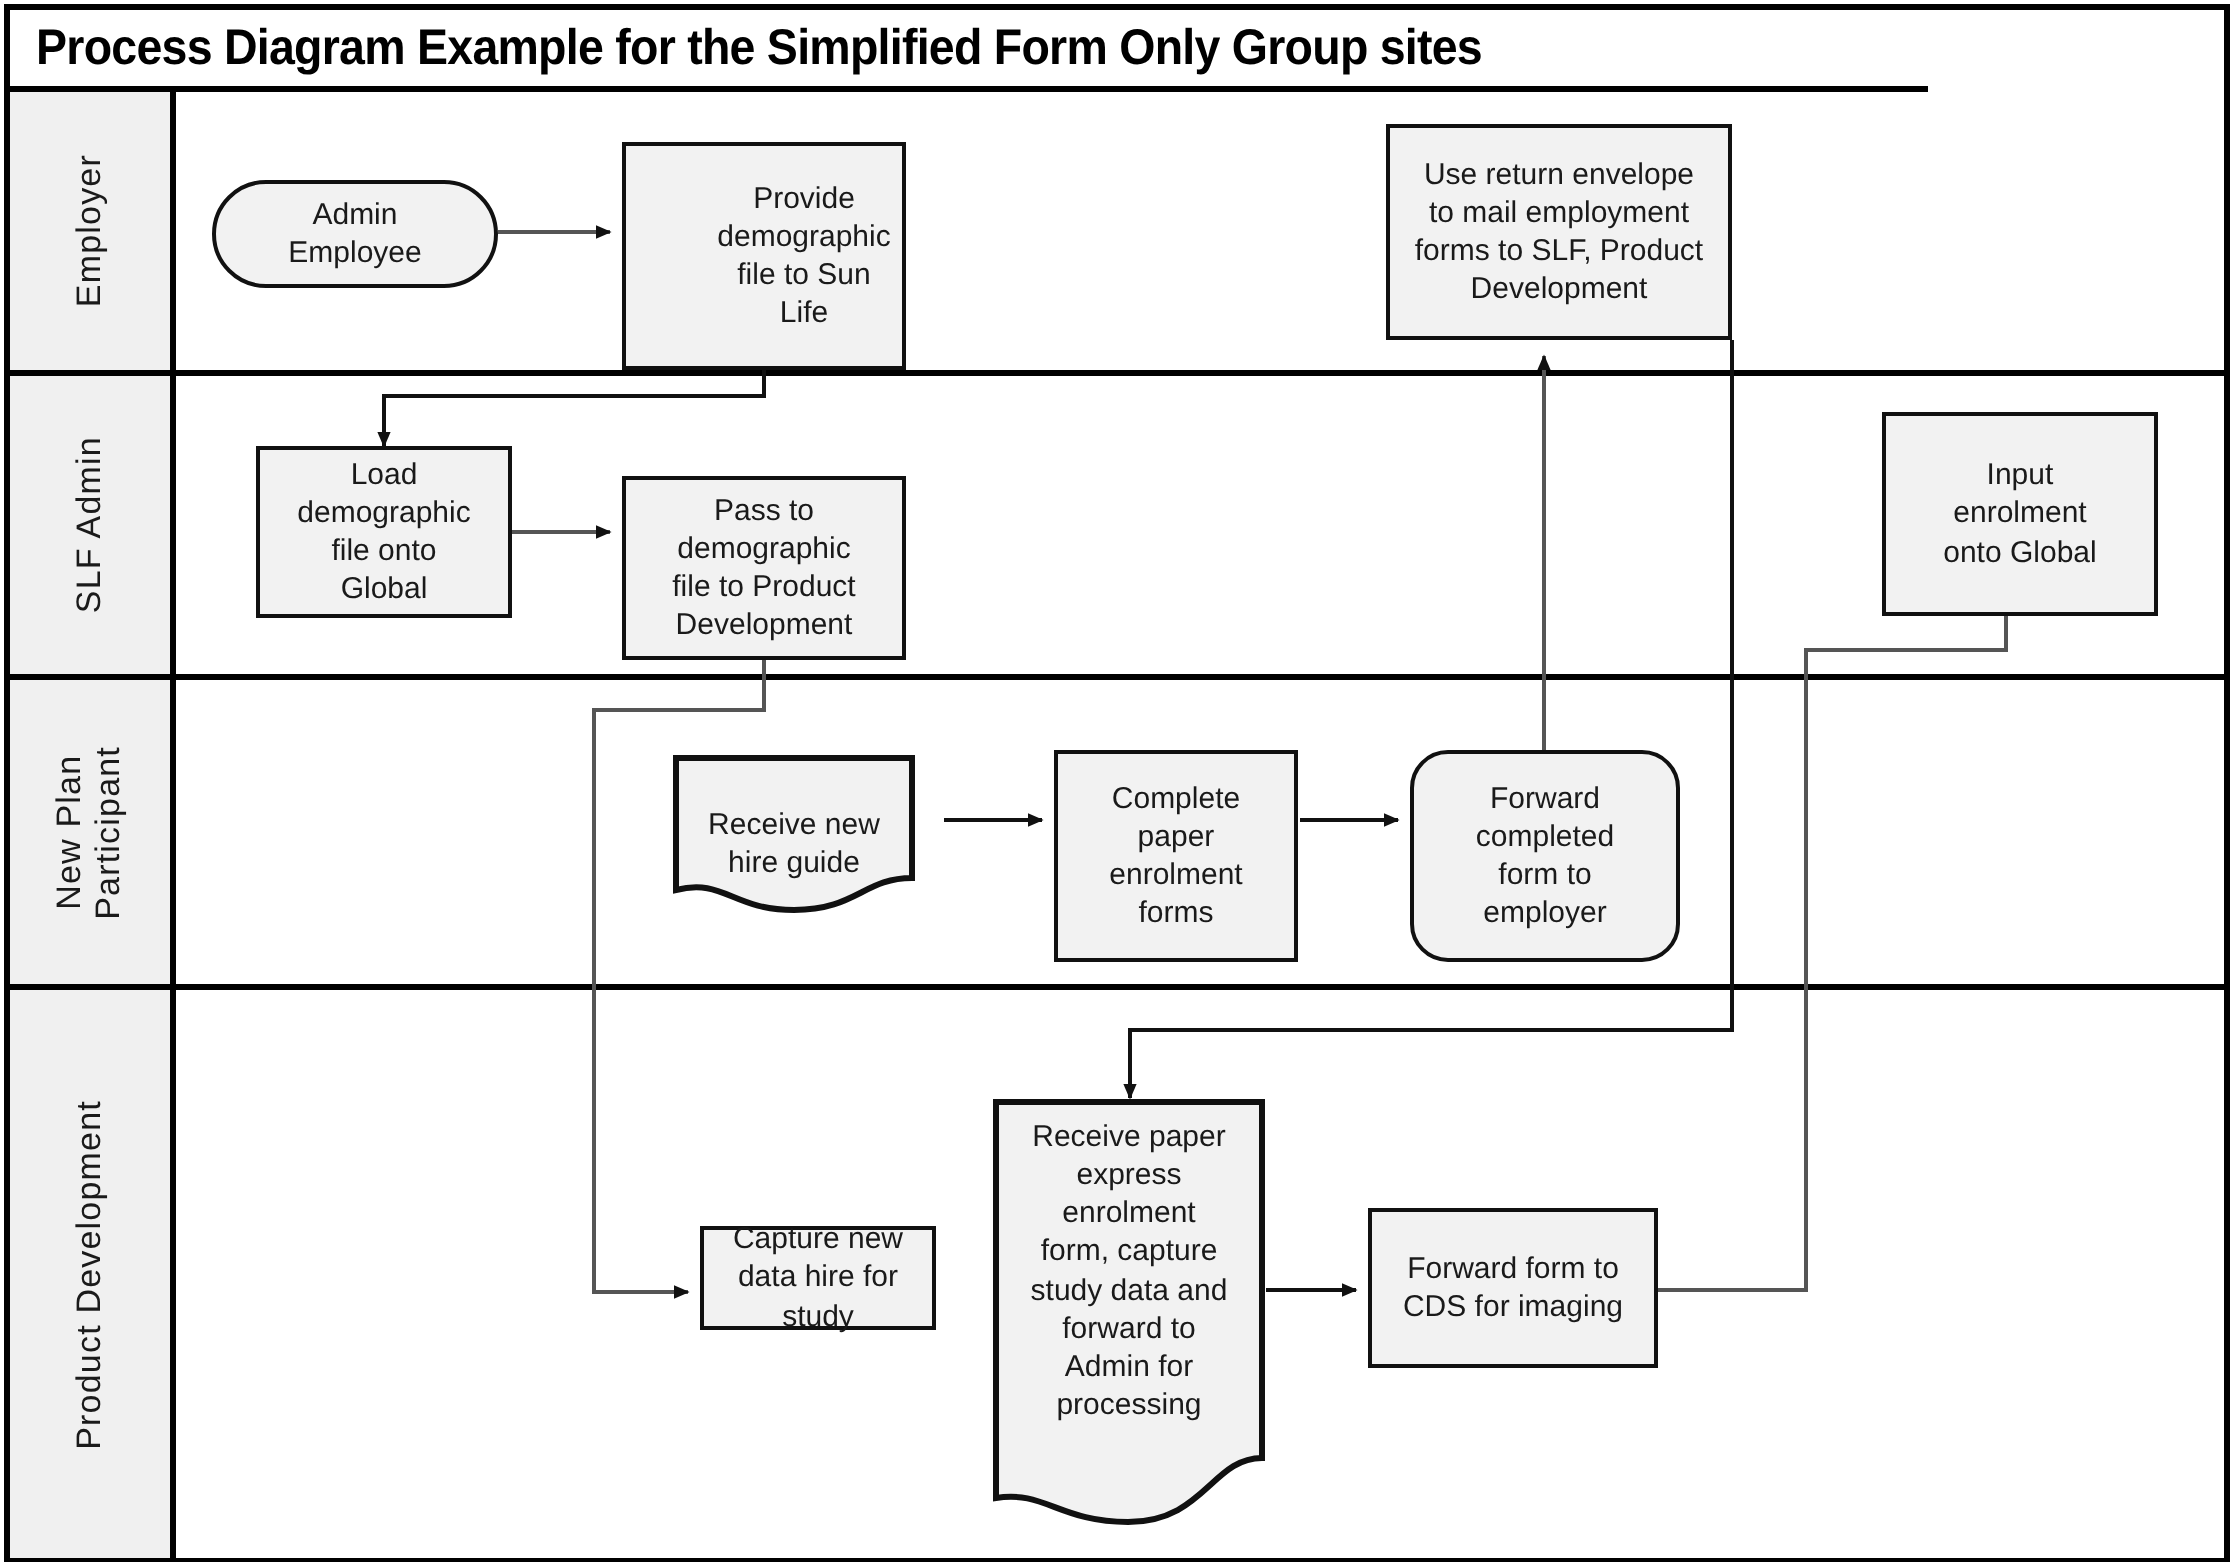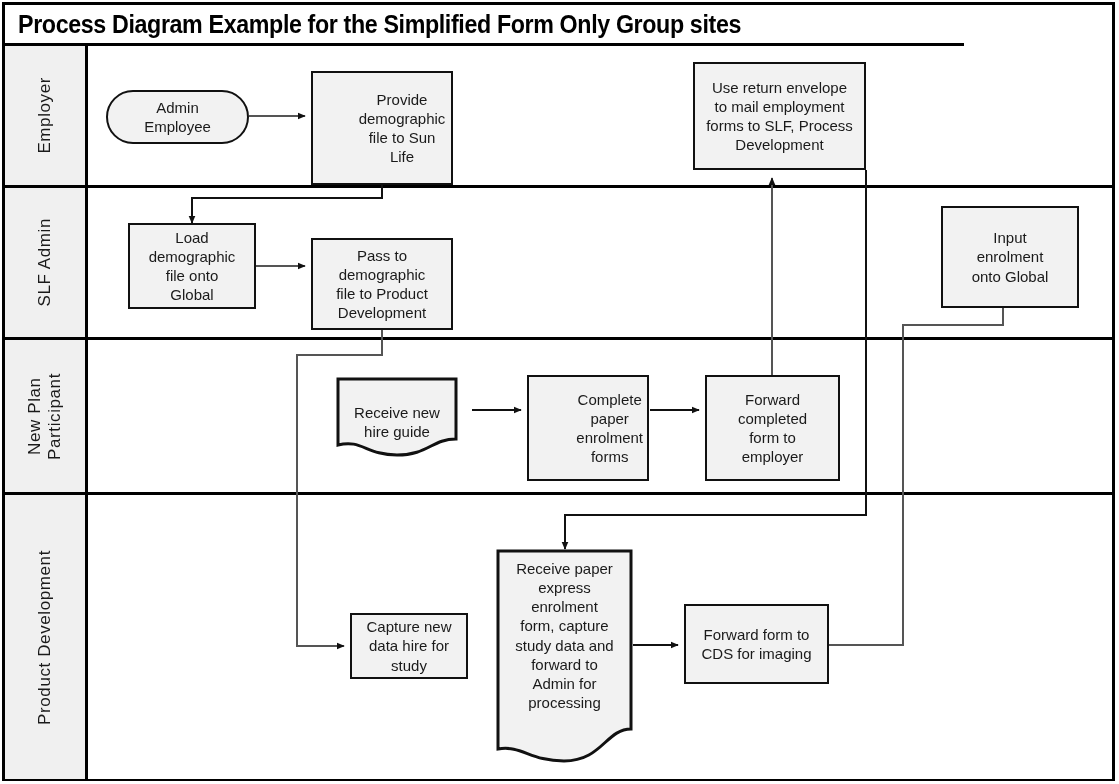--- a/index.html
+++ b/index.html
@@ -181,21 +181,21 @@
   <div class="node" style="left:311px;top:71px;width:142px;height:114px;padding-left:44px;">
     <span style="white-space: pre-line;">Provide
 demographic
 file to Sun Life</span>
   </div>
 
 
   <div class="node" style="left:693px;top:62px;width:173px;height:108px;">
     <span style="white-space: pre-line;">Use return envelope
 to mail employment
-forms to SLF, Process
+forms to SLF, Product
 Development</span>
   </div>
 
   <div class="node" style="left:128px;top:223px;width:128px;height:86px;">
     <span style="white-space: pre-line;">Load
 demographic
 file onto
 Global</span>
   </div>
 
@@ -213,35 +213,35 @@
   </div>
 
   <div class="node doc" style="left:336px;top:377px;width:122px;height:80px;align-items:flex-end;">
     <svg viewBox="0 0 122 80" preserveAspectRatio="none">
       <path d="M2,2 L120,2 L120,62 C96,62 92,78 61,78 C30,78 26,62 2,68 Z" fill="#f2f2f2" stroke="#111" stroke-width="3" vector-effect="non-scaling-stroke"></path>
     </svg>
     <span class="doc-label" style="margin-bottom: 16px; white-space: pre-line;">Receive  new
 hire guide</span>
   </div>
 
-  <div class="node" style="left:527px;top:375px;width:122px;height:106px;justify-content:flex-end;">
+  <div class="node" style="left:527px;top:375px;width:122px;height:106px;">
     <span style="white-space: pre-line;">Complete
 paper
 enrolment
 forms</span>
   </div>
 
-  <div class="node" style="left:705px;top:375px;width:135px;height:106px;">
+  <div class="node" style="left:705px;top:375px;width:135px;height:106px;border-radius:19px;">
     <span style="white-space: pre-line;">Forward
 completed
 form to
 employer</span>
   </div>
 
-  <div class="node" style="left:350px;top:613px;width:118px;height:66px;">
+  <div class="node" style="left:350px;top:613px;width:118px;height:52px;">
     <span style="white-space: pre-line;">Capture new
 data hire for
 study</span>
   </div>
 
   <div class="node doc" style="left:496px;top:549px;width:137px;height:215px;">
     <svg viewBox="0 0 137 215" preserveAspectRatio="none">
       <path d="M2,2 L135,2 L135,180 C110,180 106,212 68,212 C34,212 26,196 2,200 Z" fill="#f2f2f2" stroke="#111" stroke-width="3" vector-effect="non-scaling-stroke"></path>
     </svg>
     <span class="doc-label" style="margin-bottom: 42px; white-space: pre-line;">Receive  paper

